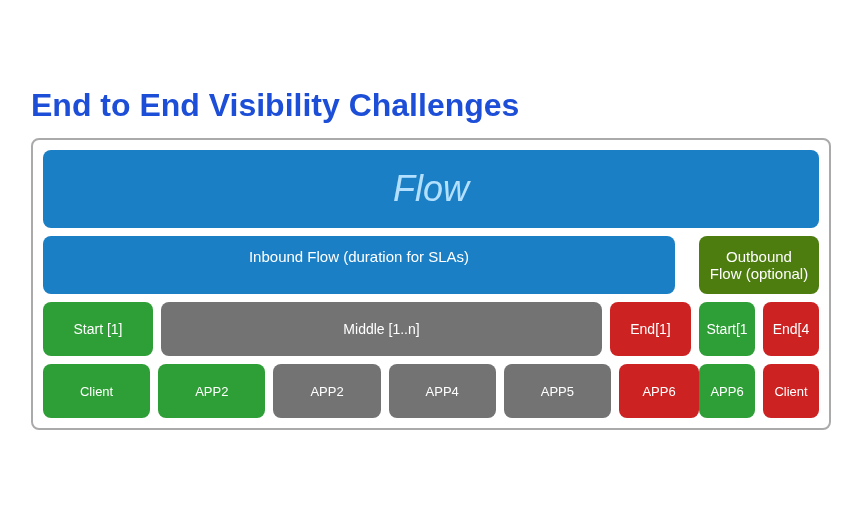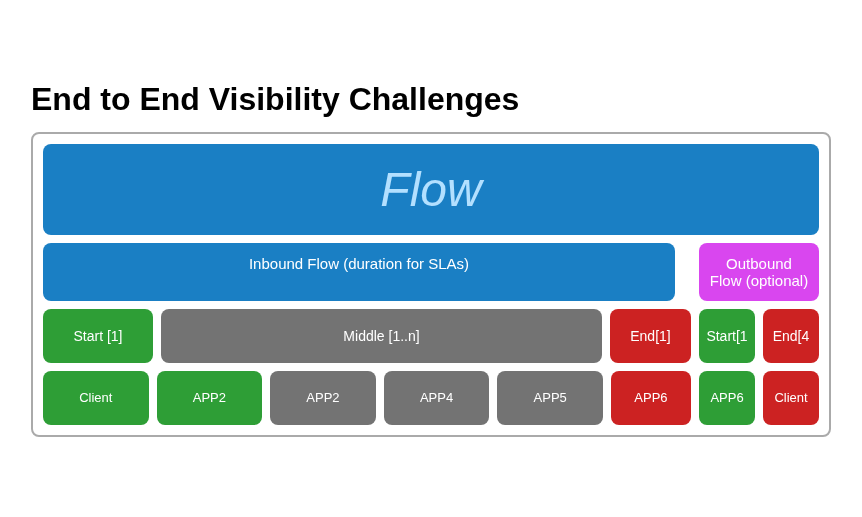--- a/index.html
+++ b/index.html
@@ -11,62 +11,62 @@
       overflow: hidden;
       display: flex;
       align-items: center;
       justify-content: center;
     }
     .container {
       width: 820px;
       padding: 10px;
     }
     .main-title {
-      color: #000000;
+      color: #1d4ed8;
       font-size: 32px;
       font-weight: bold;
       margin-bottom: 14px;
     }
     .diagram {
       border: 2px solid #aaa;
       border-radius: 8px;
       padding: 10px;
       background: #fff;
     }
     
     .row-flow {
       background: #1a7fc4;
       border-radius: 8px;
       text-align: center;
       padding: 18px 10px;
       margin-bottom: 8px;
     }
     .row-flow-label {
       color: #b3e0ff;
-      font-size: 48px;
+      font-size: 36px;
       font-style: italic;
     }
     
     .row-headers {
       display: flex;
       gap: 24px;
       margin-bottom: 8px;
     }
     .header-inbound {
       flex: 1;
       background: #1a7fc4;
       border-radius: 8px;
       color: white;
       text-align: center;
       padding: 12px 10px;
       font-size: 15px;
     }
     .header-outbound {
       width: 120px;
-      background: #d946ef;
+      background: #4d7c0f;
       border-radius: 8px;
       color: white;
       text-align: center;
       padding: 12px 10px;
       font-size: 15px;
     }
     
     .row-segments {
       display: flex;
       gap: 8px;
@@ -97,21 +97,20 @@
     .yellow { background: #737373; }
     .red { background: #cc2222; }
     .cell-start { width: 110px; min-height: 54px; }
     .cell-middle { flex: 1; min-height: 54px; }
     .cell-end-inbound { width: 81px; min-height: 54px; }
     .cell-start-out { flex: 1; min-height: 54px; }
     .cell-end-out { flex: 1; min-height: 54px; }
     
     .row-apps {
       display: flex;
-      gap: 8px;
     }
     .apps-inbound {
       flex: 1;
       display: flex;
       gap: 8px;
     }
     .apps-outbound {
       width: 120px;
       display: flex;
       gap: 8px;

